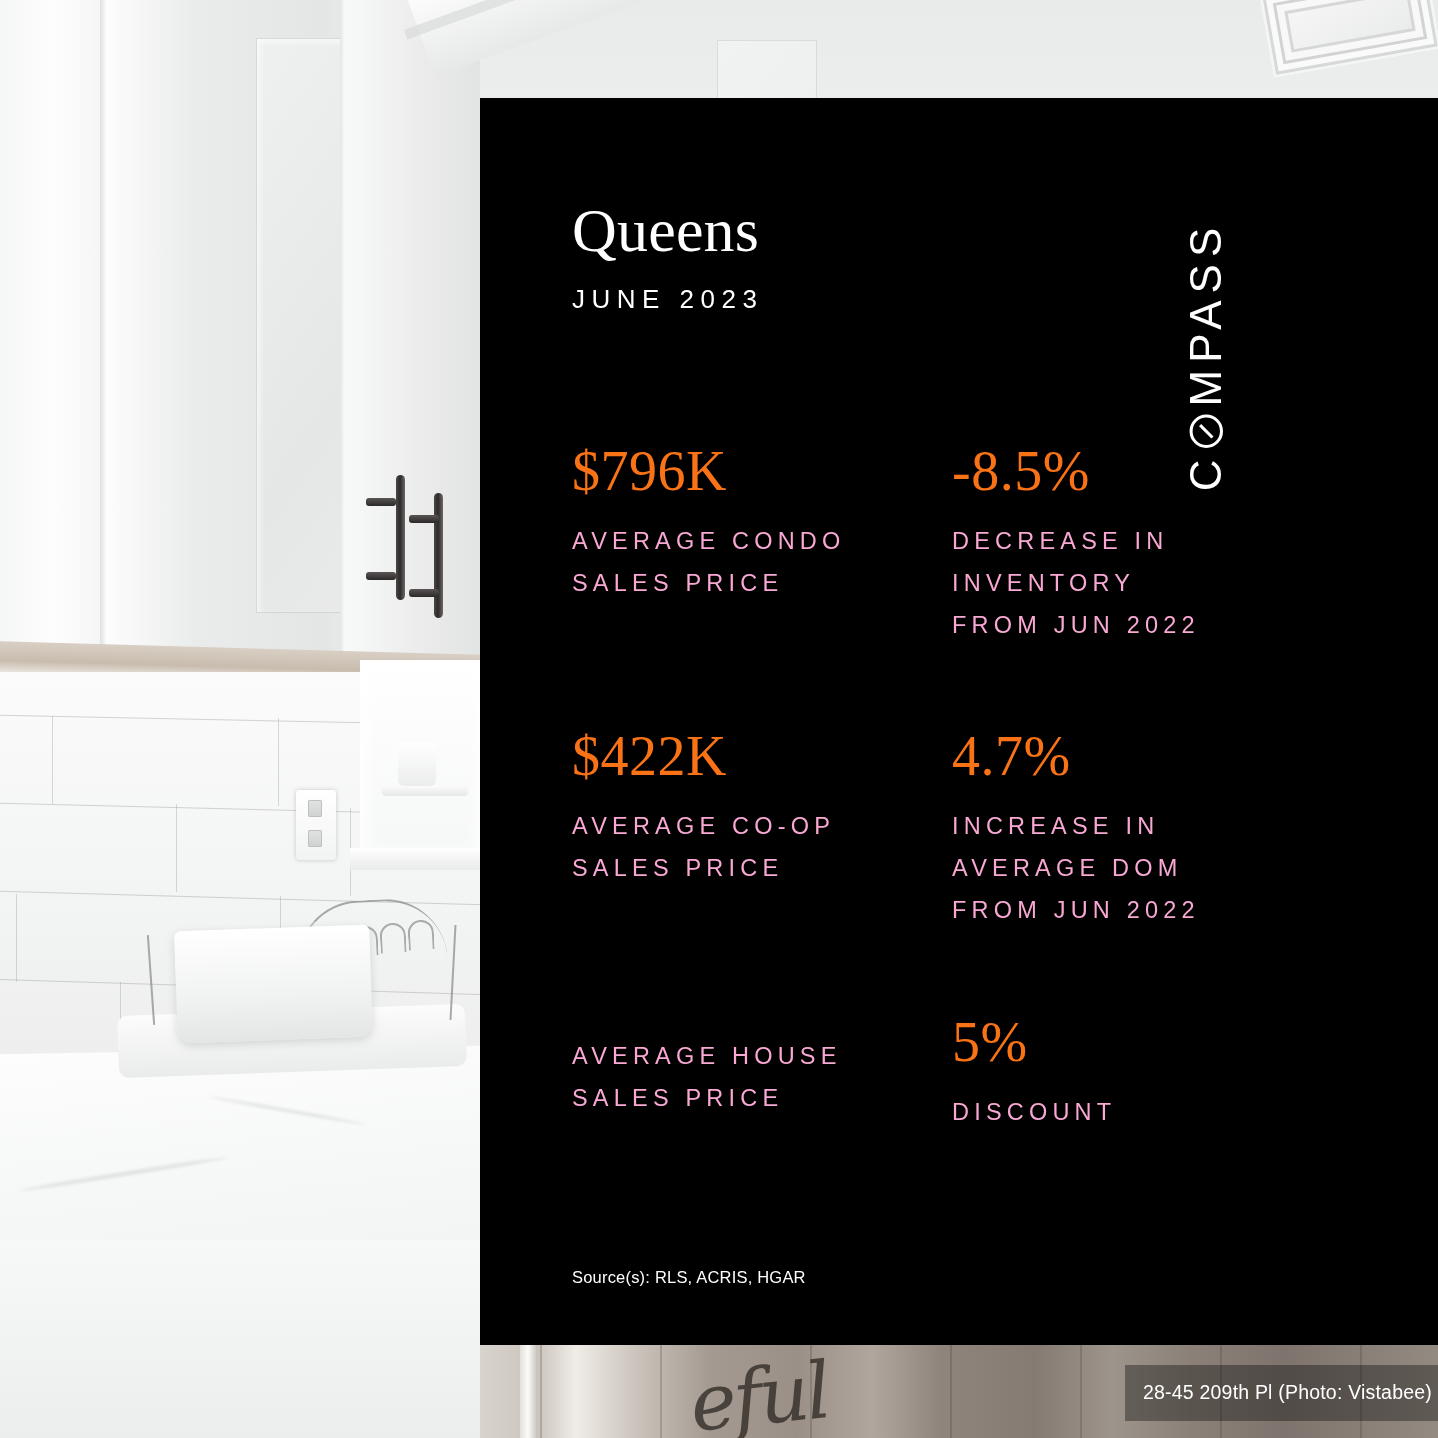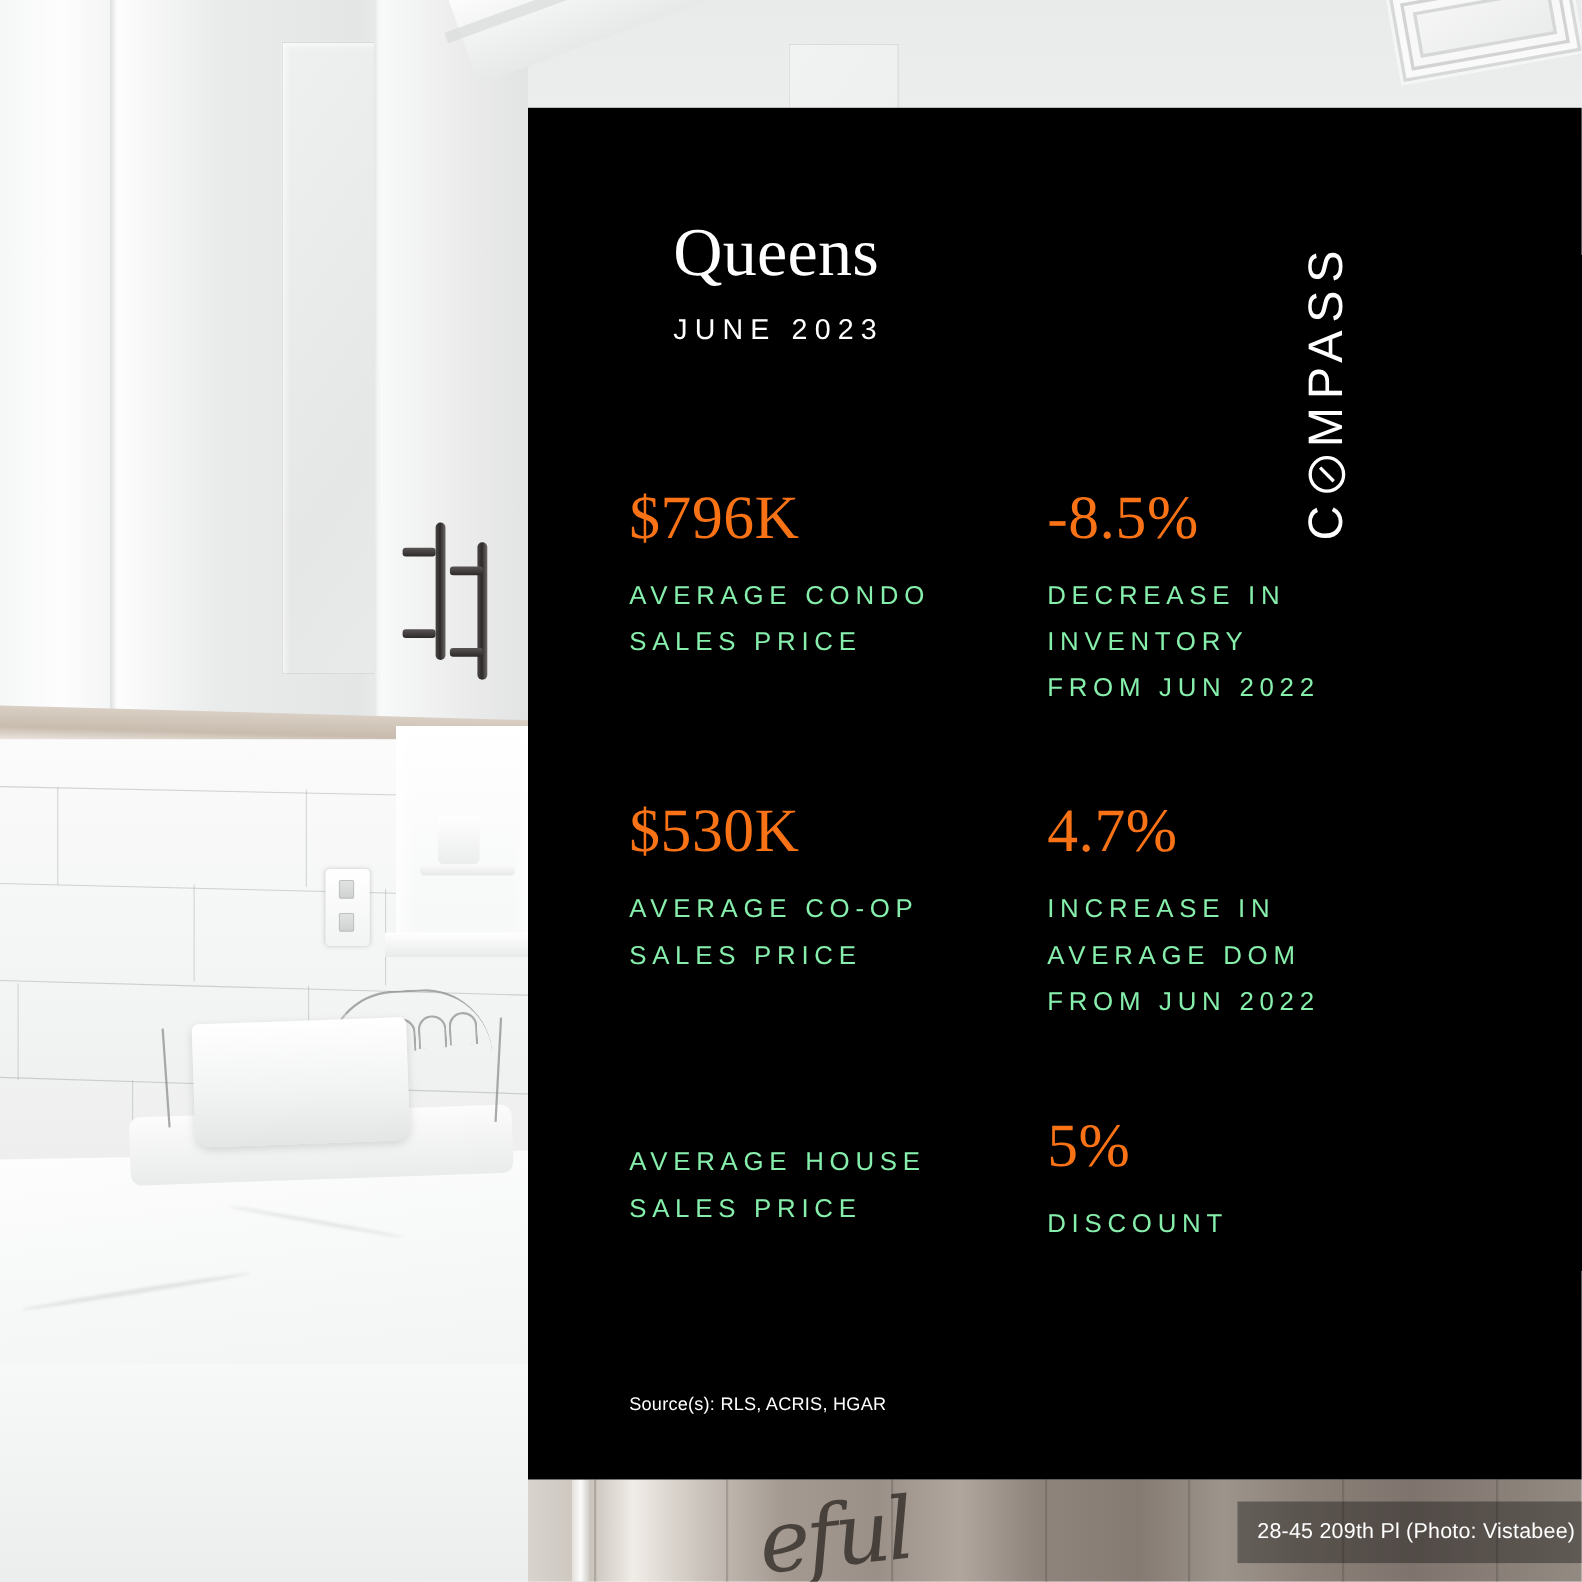--- a/index.html
+++ b/index.html
@@ -172,42 +172,42 @@
   .doorframe {
     position:absolute; left:520px; top:1345px; width:16px; height:93px;
     background:linear-gradient(90deg,#e3e0dc,#fbfbfa,#cfcbc6);
   }
 
   
   .panel {
     position:absolute; left:480px; top:98px; width:958px; height:1247px;
     background:#000;
   }
-  .panel-inner { position:absolute; left:92px; top:100px; right:40px;margin-left:40px; }
+  .panel-inner { position:absolute; left:92px; top:100px; right:40px; }
 
   .title {
     font-family:"Liberation Serif", serif;
     color:#fff; font-size:62px; line-height:1.06; font-weight:400;
     letter-spacing:.2px;
   }
   .subtitle {
     margin-top:20px; color:#fff;
     font-size:26px; letter-spacing:6.5px; font-weight:400;
   }
 
   .stats { position:absolute; left:92px; top:345px; width:760px; }
   .stat-row { display:flex; margin-bottom:82px; }
   .stat-col { width:388px; }
   .stat-value {
     font-family:"Liberation Serif", serif;
     color:#f97316; font-size:56px; line-height:1; font-weight:400;
     letter-spacing:.5px;
   }
   .stat-label {
-    margin-top:22px; color:#86efac;
+    margin-top:22px; color:#f9a8d4;
     font-size:23.5px; line-height:1.78; letter-spacing:5.2px;
     text-transform:uppercase; font-weight:300;
   }
 
   .source {
     position:absolute; left:92px; top:1170px;
     color:#fff; font-size:16.5px; letter-spacing:.2px;
   }
 
   
@@ -359,21 +359,21 @@
           <div class="stat-label">
             <div>DECREASE IN</div>
             <div>INVENTORY</div>
             <div>FROM JUN 2022</div>
           </div>
         </div>
       </div>
 
       <div class="stat-row">
         <div class="stat-col">
-          <div class="stat-value">$530K</div>
+          <div class="stat-value">$422K</div>
           <div class="stat-label">
             <div>AVERAGE CO-OP</div>
             <div>SALES PRICE</div>
           </div>
         </div>
         <div class="stat-col">
           <div class="stat-value">4.7%</div>
           <div class="stat-label">
             <div>INCREASE IN</div>
             <div>AVERAGE DOM</div>

